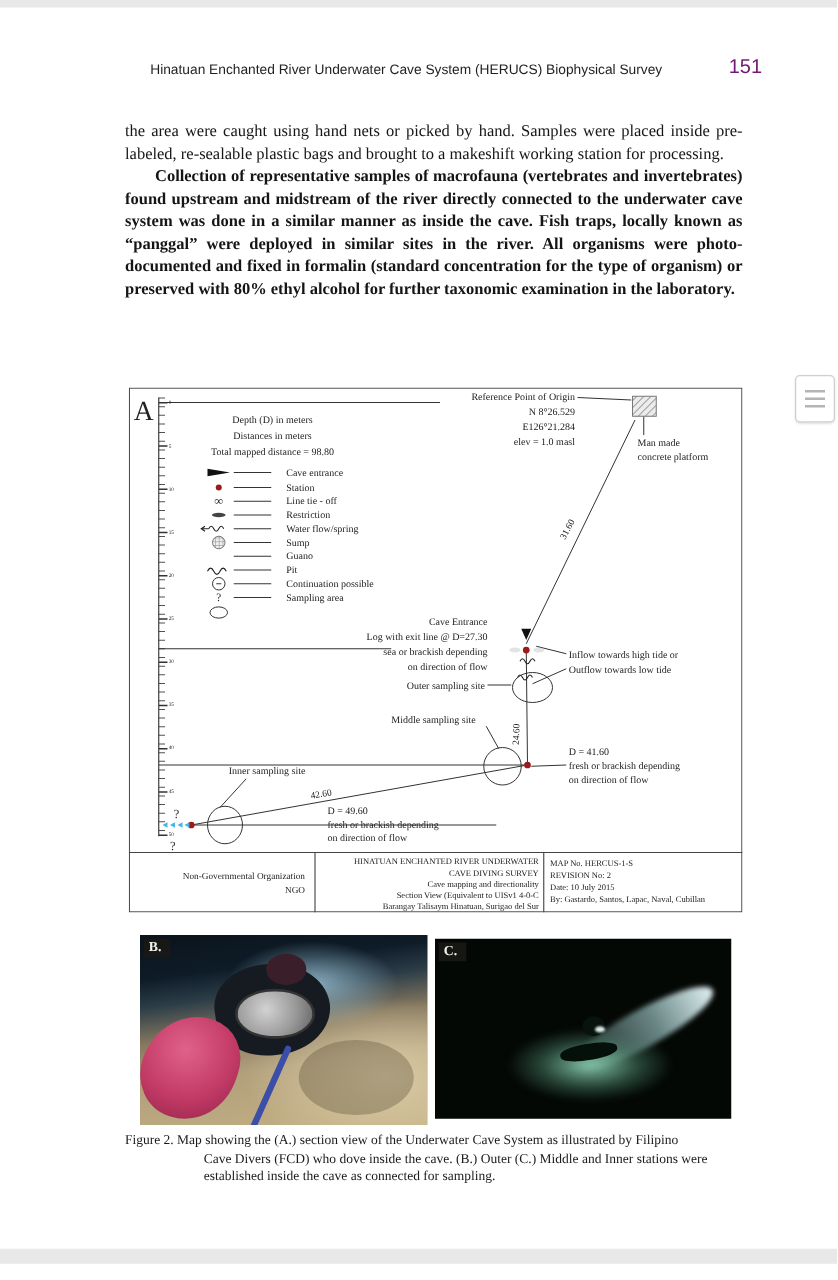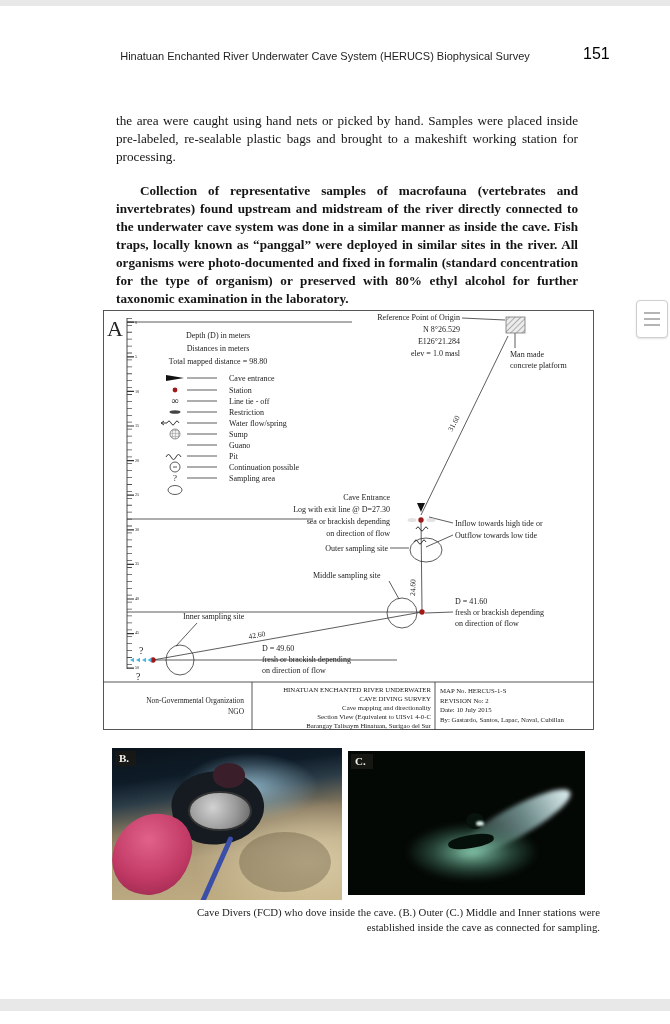--- a/index.html
+++ b/index.html
@@ -3,25 +3,25 @@
 <meta charset="utf-8">
 <style>
   html,body{margin:0;padding:0;background:#fff;}
   #screen{position:relative;width:670px;height:1024px;background:#ffffff;overflow:hidden;
           font-family:"Liberation Serif",serif;color:#1a1a1a;}
   .gapbar{position:absolute;left:0;width:670px;background:#e8e8e8;}
   
   .hdr-title{position:absolute;left:70px;top:50px;width:510px;text-align:center;
              font-family:"Liberation Sans",sans-serif;font-size:11px;color:#1f1f1f;}
   .hdr-page{position:absolute;left:583px;top:45px;font-family:"Liberation Sans",sans-serif;
-            font-size:16px;color:#000000;}
+            font-size:16px;color:#701a75;}
   
   .bodycol{position:absolute;left:100px;top:96px;width:494px;font-size:13.2px;line-height:18px;
            text-align:justify;color:#151515;}
-  .bodycol p{margin:16px;}
+  .bodycol p{margin:0;}
   .bodycol p.indent{text-indent:24px;font-weight:bold;}
   
   .mapsvg{position:absolute;left:103px;top:310px;}
   .mapsvg text{font-family:"Liberation Serif",serif;fill:#222;}
   
   .float-widget{position:absolute;left:636px;top:300px;width:30px;height:36px;background:#fff;
                 border:1px solid #cfcfcf;border-radius:4px;box-shadow:0 1px 2px rgba(0,0,0,.12);
                 display:flex;flex-direction:column;justify-content:center;align-items:center;gap:4px;cursor:pointer;}
   .float-widget i{display:block;width:16px;height:2px;background:#b4b4b4;}
   
@@ -47,21 +47,21 @@
   .pC-beam{position:absolute;left:92px;top:26px;width:130px;height:30px;transform:rotate(-29deg);
            transform-origin:right center;border-radius:50%;filter:blur(2px);
            background:linear-gradient(to right, rgba(140,220,205,.05), rgba(190,240,240,.55) 60%, rgba(235,252,255,.95));}
   .pC-glow{position:absolute;left:58px;top:72px;width:132px;height:58px;border-radius:50%;filter:blur(3px);
            background:radial-gradient(closest-side, rgba(150,225,195,.85), rgba(80,140,115,.45) 60%, rgba(20,40,32,0));}
   .pC-diver{position:absolute;left:100px;top:84px;width:46px;height:13px;background:#05100a;border-radius:45%;transform:rotate(-9deg);}
   .pC-diver2{position:absolute;left:118px;top:62px;width:18px;height:16px;background:#07130c;border-radius:50%;}
   .pC-spark{position:absolute;left:128px;top:70px;width:8px;height:5px;background:rgba(235,255,250,.9);border-radius:50%;filter:blur(1px);}
   
   .caption{position:absolute;left:100px;top:905px;width:500px;font-size:10.8px;line-height:14.5px;color:#1b1b1b;}
-  .caption .l2{padding-left:63px;text-align:right;}
+  .caption .l2{padding-left:63px;}
 </style>
 </head>
 <body>
 
 <div id="screen">
 
   <div class="gapbar" style="top:0;height:6px;"></div>
 
   <div class="hdr-title">Hinatuan Enchanted River Underwater Cave System (HERUCS) Biophysical Survey</div>
   <div class="hdr-page">151</div>
@@ -279,18 +279,19 @@
   <div class="photo photoC">
     <div class="pC-beam"></div>
     <div class="pC-glow"></div>
     <div class="pC-diver2"></div>
     <div class="pC-spark"></div>
     <div class="pC-diver"></div>
     <div class="badge">C.</div>
   </div>
 
   <div class="caption">
+    <div>Figure 2. Map showing the (A.) section view of the Underwater Cave System as illustrated by Filipino</div>
     <div class="l2">Cave Divers (FCD) who dove inside the cave. (B.) Outer (C.) Middle and Inner stations were</div>
     <div class="l2">established inside the cave as connected for sampling.</div>
   </div>
 
   <div class="gapbar" style="top:999px;height:12px;"></div>
 </div>
 
 </body></html>

